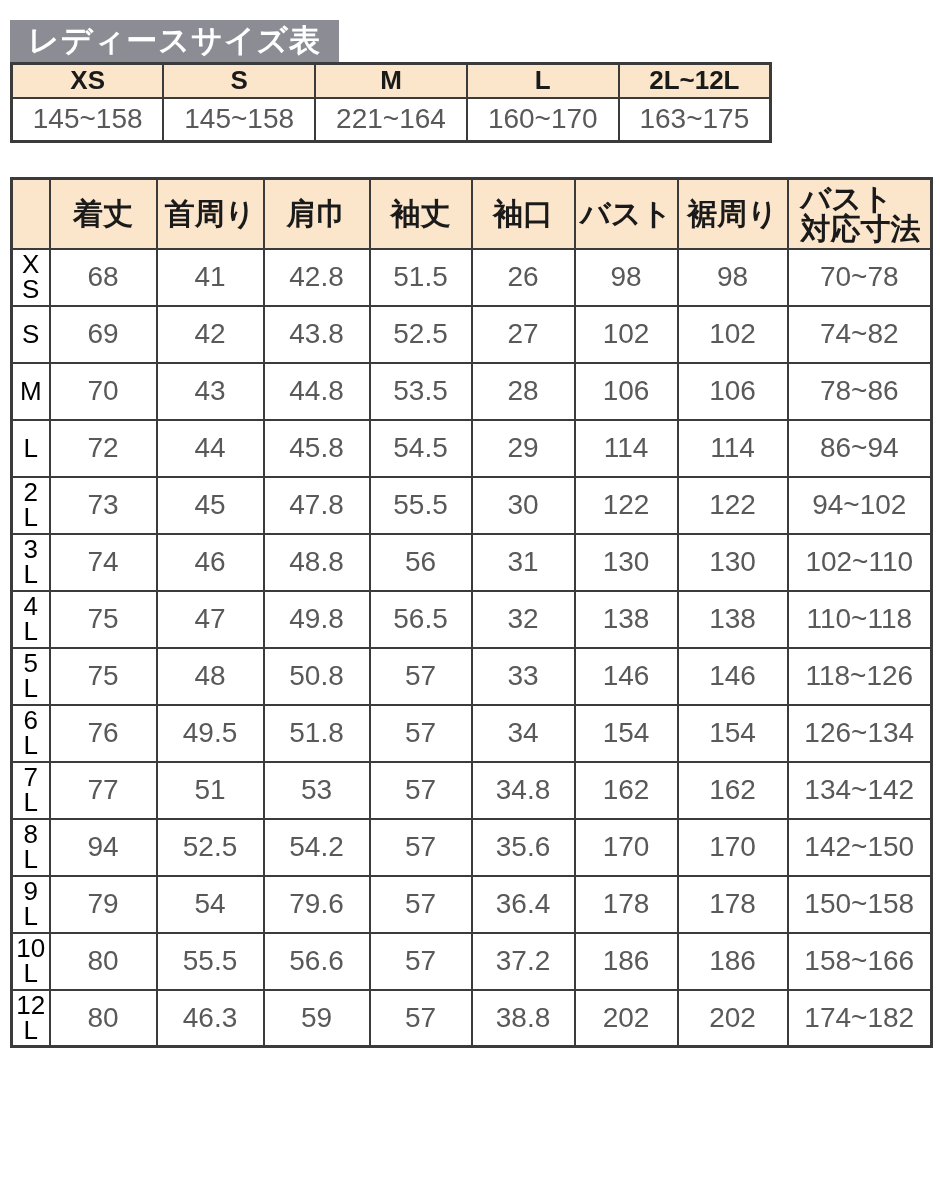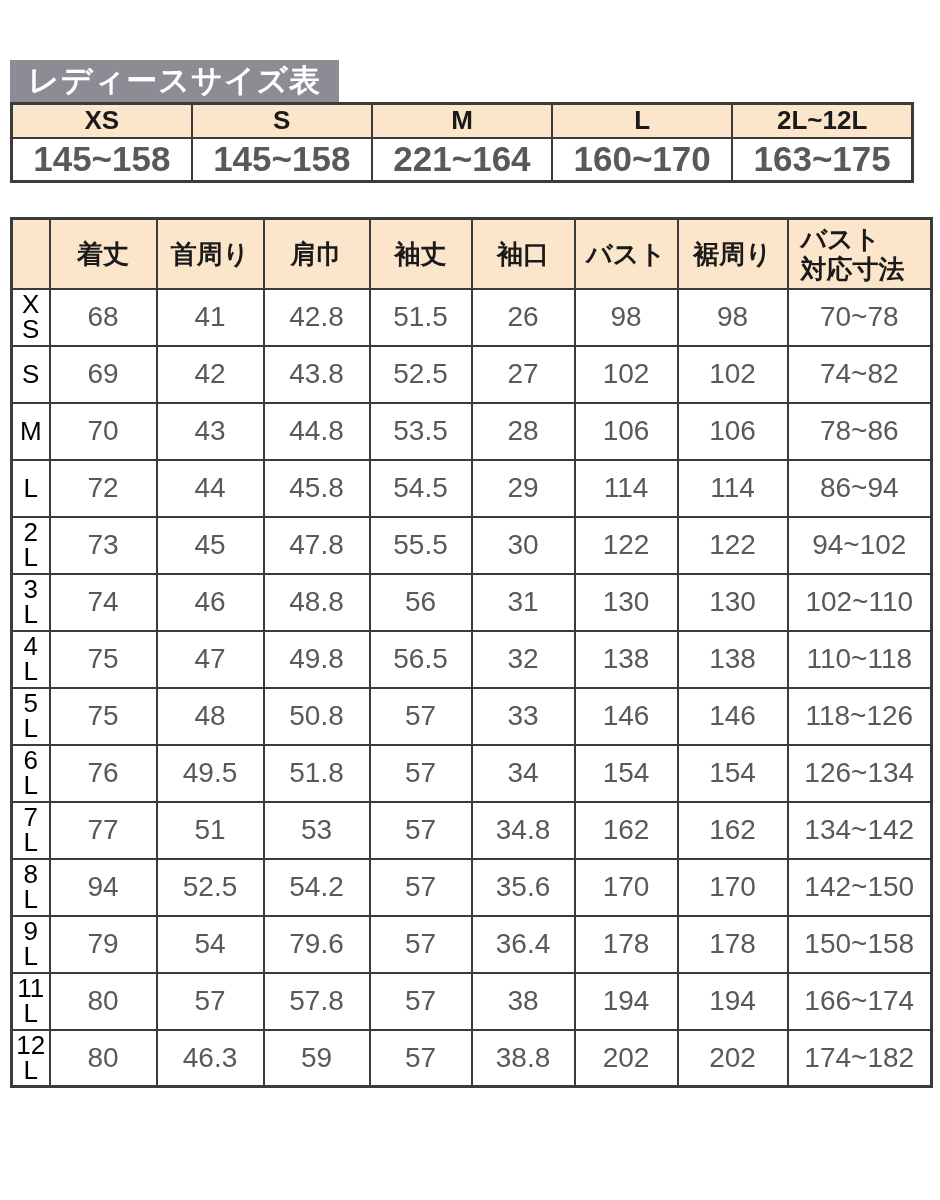--- a/index.html
+++ b/index.html
@@ -11,21 +11,21 @@
   }
   *{box-sizing:border-box;}
   html,body{margin:0;padding:0;}
   body{
     width:940px;
     height:1200px;
     background:#ffffff;
     font-family:"Liberation Sans","DejaVu Sans",sans-serif;
     color:var(--ink);
   }
-  .page{padding:20px 10px 0 10px;margin-top:40px;}
+  .page{padding:20px 10px 0 10px;}
 
   .title-bar{
     display:inline-block;
     background:var(--title-gray);
     color:#ffffff;
     font-size:31px;
     font-weight:bold;
     line-height:42px;
     height:42px;
     padding:0 18px;
@@ -35,21 +35,21 @@
   .section-label{
     margin:12px 0 6px 0;
     font-size:26px;
     font-weight:bold;
     color:var(--ink);
   }
 
   table{
     border-collapse:collapse;
     table-layout:fixed;
-    width:904px;
+    width:762px;
   }
   th,td{
     border:2px solid var(--border);
     text-align:center;
     vertical-align:middle;
     padding:0;
     overflow:hidden;
   }
   #height-table{border:3px solid var(--border);}
   #size-table{border:3px solid var(--border);margin-top:34px;}
@@ -57,30 +57,30 @@
   
   #height-table th{
     background:var(--peach);
     height:34px;
     font-size:26px;
     font-weight:bold;
     color:var(--ink);
   }
   #height-table td{
     height:44px;
-    font-size:35px;
-    font-weight:bold;
+    font-size:28px;
+    font-weight:normal;
     color:var(--num-gray);
   }
 
   
   #size-table thead th{
     background:var(--peach);
     height:70px;
-    font-size:26px;
+    font-size:30px;
     font-weight:bold;
     color:var(--ink);
     white-space:pre-line;
     line-height:30px;
   }
   #size-table thead th.last-col{
     text-align:left;
     padding-left:12px;
   }
   #size-table tbody th{
@@ -290,30 +290,30 @@
           <td>79</td>
           <td>54</td>
           <td>79.6</td>
           <td>57</td>
           <td>36.4</td>
           <td>178</td>
           <td>178</td>
           <td>150~158</td>
         </tr>
         <tr>
-          <th>11
+          <th>10
 L</th>
           <td>80</td>
-          <td>57</td>
-          <td>57.8</td>
-          <td>57</td>
-          <td>38</td>
-          <td>194</td>
-          <td>194</td>
-          <td>166~174</td>
+          <td>55.5</td>
+          <td>56.6</td>
+          <td>57</td>
+          <td>37.2</td>
+          <td>186</td>
+          <td>186</td>
+          <td>158~166</td>
         </tr>
         <tr>
           <th>12
 L</th>
           <td>80</td>
           <td>46.3</td>
           <td>59</td>
           <td>57</td>
           <td>38.8</td>
           <td>202</td>

